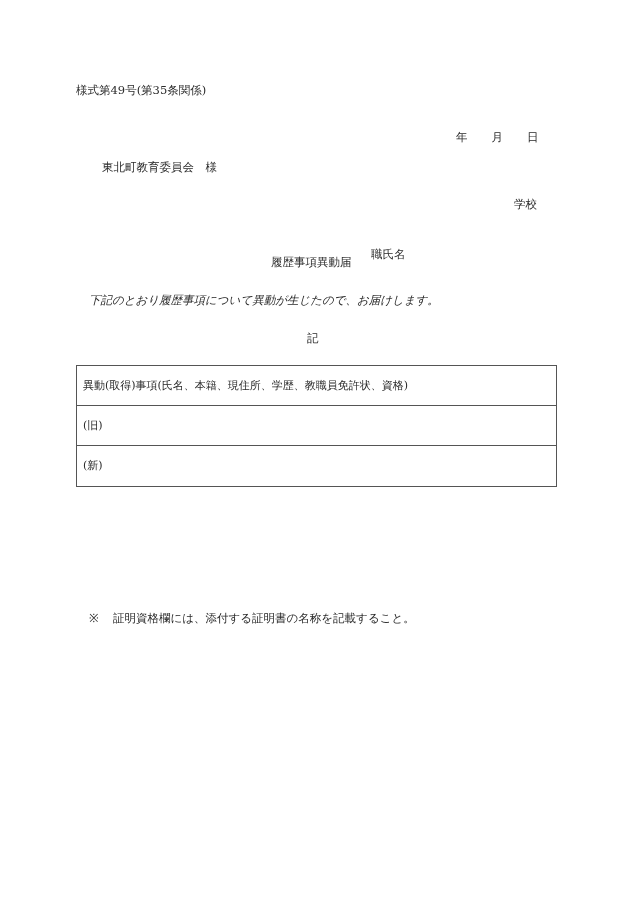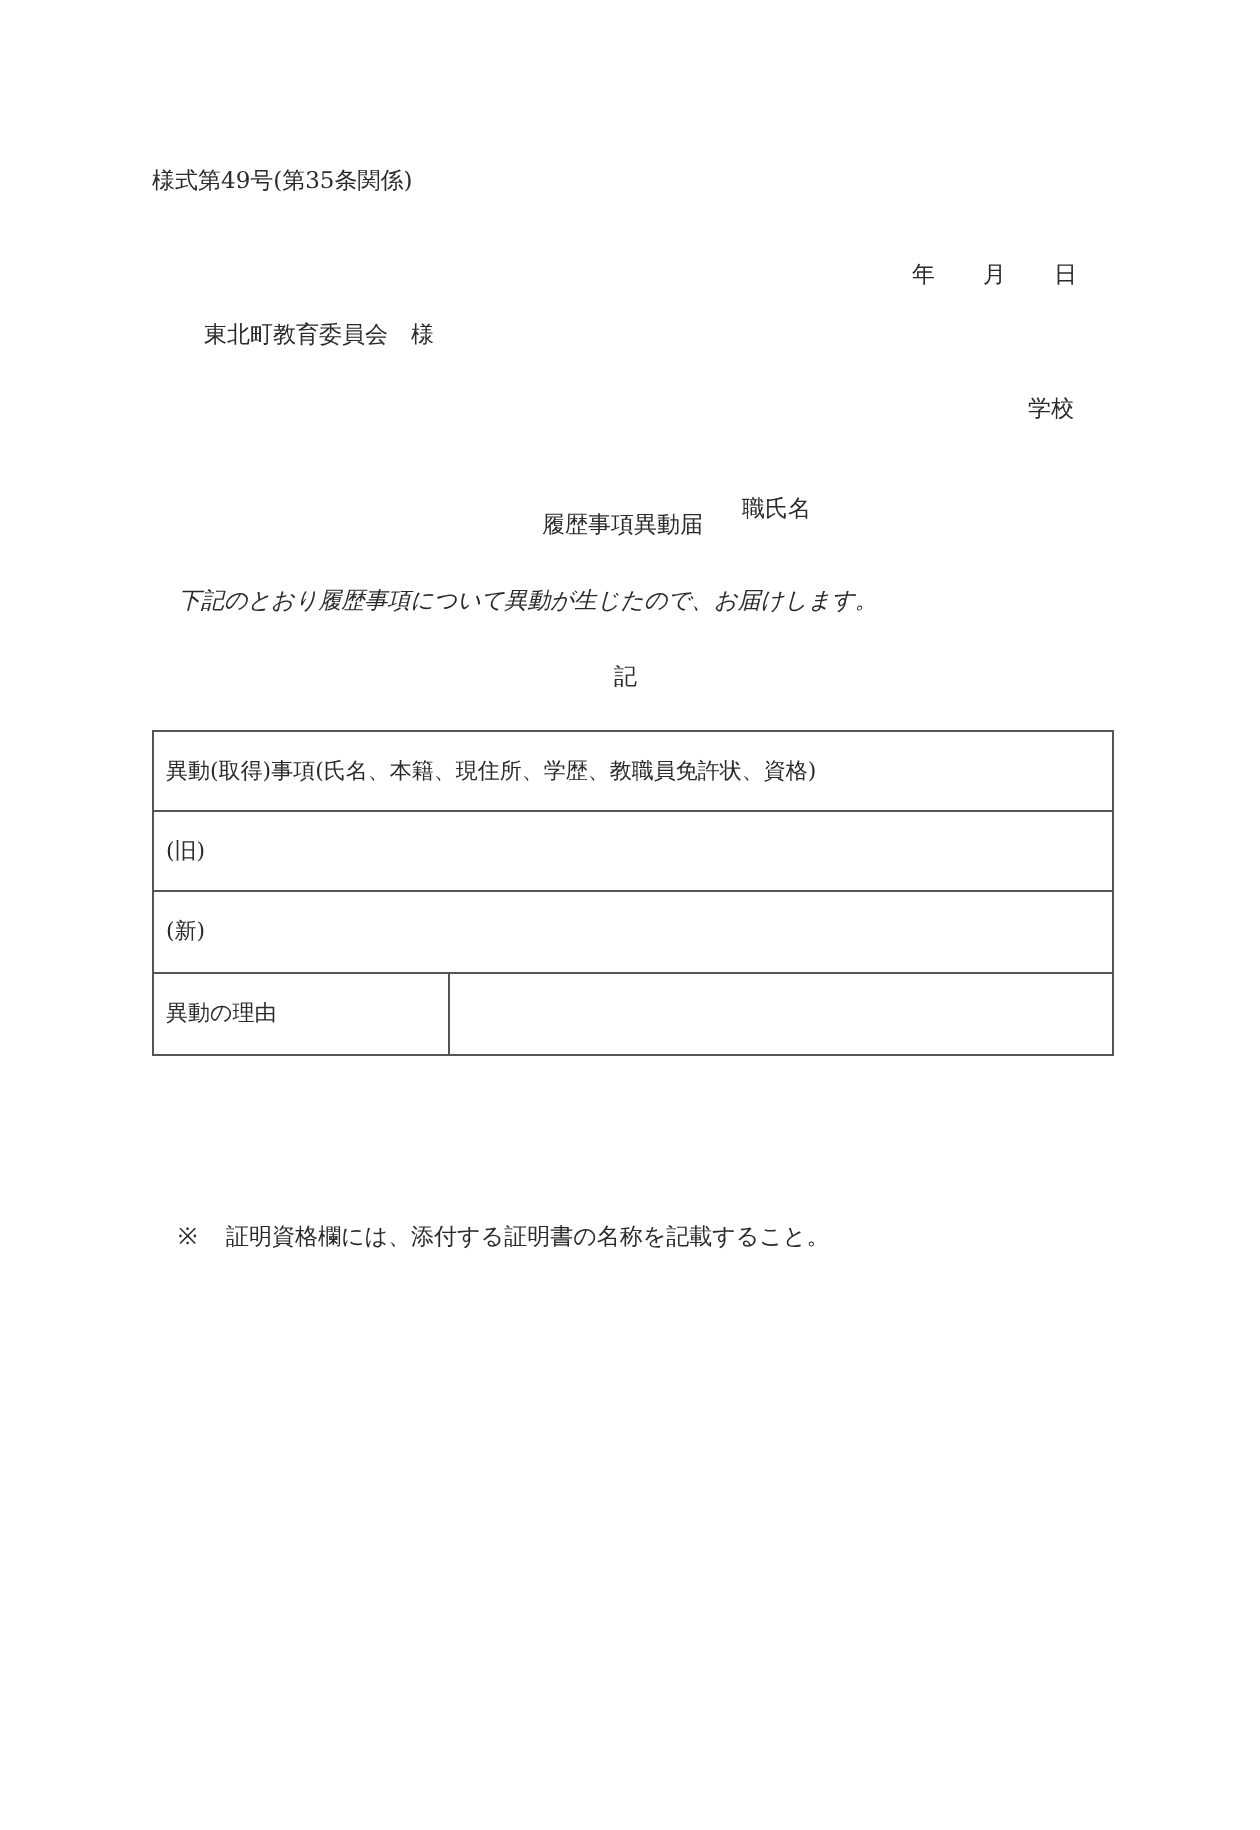--- a/index.html
+++ b/index.html
@@ -80,22 +80,18 @@
   <tbody>
       <tr>
     <td colspan="2" style="height:40px">異動(取得)事項(氏名、本籍、現住所、学歴、教職員免許状、資格)</td>
   </tr>
   <tr>
     <td colspan="2" style="height:40px">(旧)</td>
   </tr>
   <tr>
     <td colspan="2" style="height:41px">(新)</td>
   </tr>
-  <tr>
-    <td style="height:41px">異動の理由</td>
-    <td></td>
-  </tr>
 </tbody>
   </table>
 
 <div class="abs" id="note">
   <span class="mark">※</span><span>証明資格欄には、添付する証明書の名称を記載すること。</span>
 </div>
 
 </body></html>

